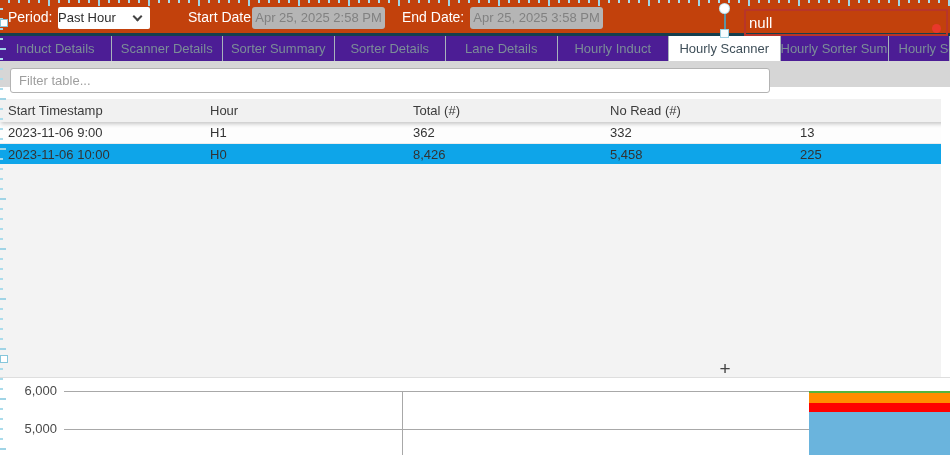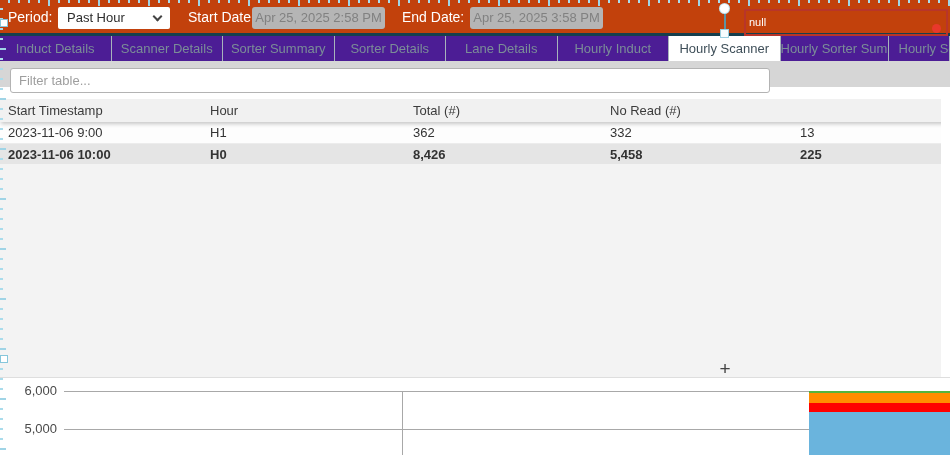--- a/index.html
+++ b/index.html
@@ -8,33 +8,33 @@
     position:relative; overflow:hidden; background:#ffffff;
     font-family:"Liberation Sans", sans-serif; font-size:13px; color:#333;
   }
   
   .toolbar { position:absolute; left:0; top:0; width:950px; height:36px;
     background:#c2410c; border-bottom:3px solid #163f4d; z-index:1; }
   .tb-label { position:absolute; top:9px; color:#ffffff; font-size:14px; }
   .lbl-period { left:8px; }
   .lbl-start  { left:188px; }
   .lbl-end    { left:402px; }
-  .select-box { position:absolute; left:58px; top:7px; width:112px; height:22px;
+  .select-box { position:absolute; left:58px; top:7px; width:92px; height:22px;
     background:#ffffff; border-radius:2px; color:#2d2d2d; font-size:13px;
-    line-height:22px; padding-left:9px; cursor:pointer; }
+    line-height:22px; cursor:pointer; }
   .select-box .chev { position:absolute; right:9px; top:6px; width:7px; height:7px;
     border-left:2px solid #444; border-bottom:2px solid #444; transform:rotate(-45deg); }
   .date-box { position:absolute; top:7px; width:133px; height:22px;
     background:#b5b5b5; border-radius:3px; color:#818181; font-size:13px;
     line-height:22px; text-align:center; }
   .date-start { left:252px; }
   .date-end   { left:470px; }
   
   .ann-null { position:absolute; left:744px; top:9px; width:204px; height:27px;
-    border:2px solid #b8352a; z-index:60; color:#ffffff; font-size:11px;
+    border:2px solid #b8352a; z-index:60; color:#ffffff; font-size:15px;
     line-height:23px; padding-left:3px; }
   .ann-dot { position:absolute; right:10px; bottom:4px; width:9px; height:9px;
     border-radius:50%; background:#e8382b; }
   .conn-line { position:absolute; left:724px; top:10px; width:2px; height:22px;
     background:#5d93a3; z-index:60; }
   .conn-circle { position:absolute; left:720px; top:4px; width:9px; height:9px;
     border-radius:50%; background:#ffffff; box-shadow:0 0 0 1px #bfe4f0; z-index:61; }
   .conn-square { position:absolute; left:720px; top:29px; width:9px; height:9px;
     background:#f7fcfe; border:1px solid #9ccfe0; z-index:61; }
   .edge-square { position:absolute; width:8px; height:8px; background:#ffffff;
@@ -71,21 +71,21 @@
   .filter-input::placeholder { color:#9e9e9e; }
   
   .tgrid { display:grid; grid-template-columns:202px 203px 197px 190px 1fr;
     padding-left:8px; align-items:center; }
   .thead { position:absolute; left:0; top:99px; width:950px; height:23px;
     background:#f1f1f1; color:#3b3b3b; z-index:2;
     box-shadow:0 3px 4px -1px rgba(0,0,0,0.22); }
   .trow { position:absolute; left:0; width:950px; height:22px; color:#333;
     cursor:default; }
   .trow.r0 { top:122px; background:#fdfdfd; border-bottom:1px solid #ececec; }
-  .trow.r1 { top:144px; height:20px; background:#e5e5e5;font-weight:bold; }
+  .trow.r1 { top:144px; height:20px; background:#0ea5e9; }
   .empty-area { position:absolute; left:0; top:164px; width:950px; height:214px;
     background:#f3f3f3; border-bottom:1px solid #dedede; }
   .scroll-strip { position:absolute; left:941px; top:99px; width:9px; height:278px;
     background:#ffffff; z-index:3; }
   .add-btn { position:absolute; left:714px; top:358px; width:22px; height:22px;
     font-size:19px; line-height:20px; text-align:center; color:#444;
     background:transparent; border:none; cursor:pointer; z-index:4; }
   
   .chart-layer { position:absolute; left:0; top:0; width:950px; height:455px;
     pointer-events:none; z-index:2; }

